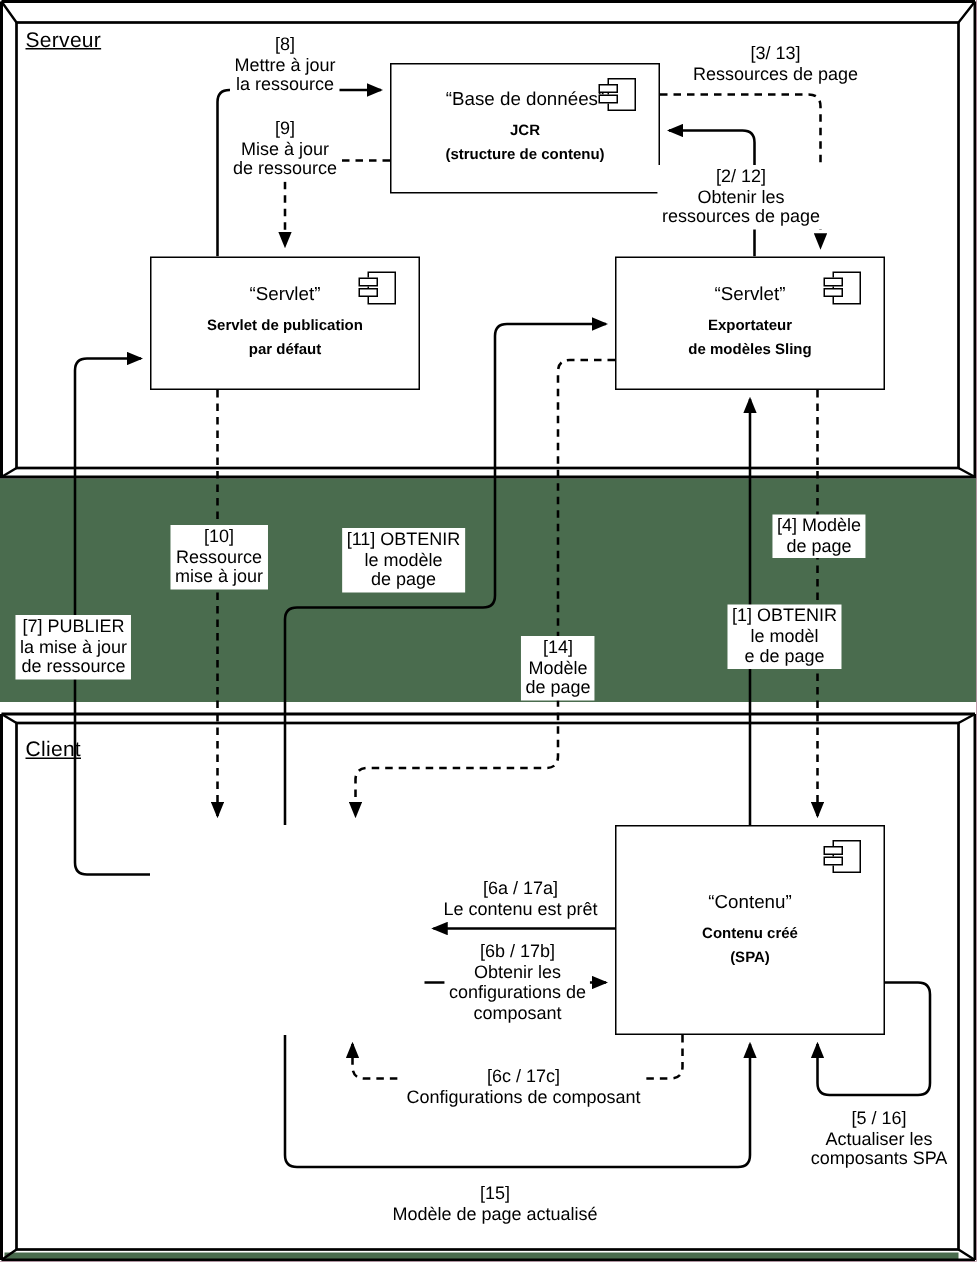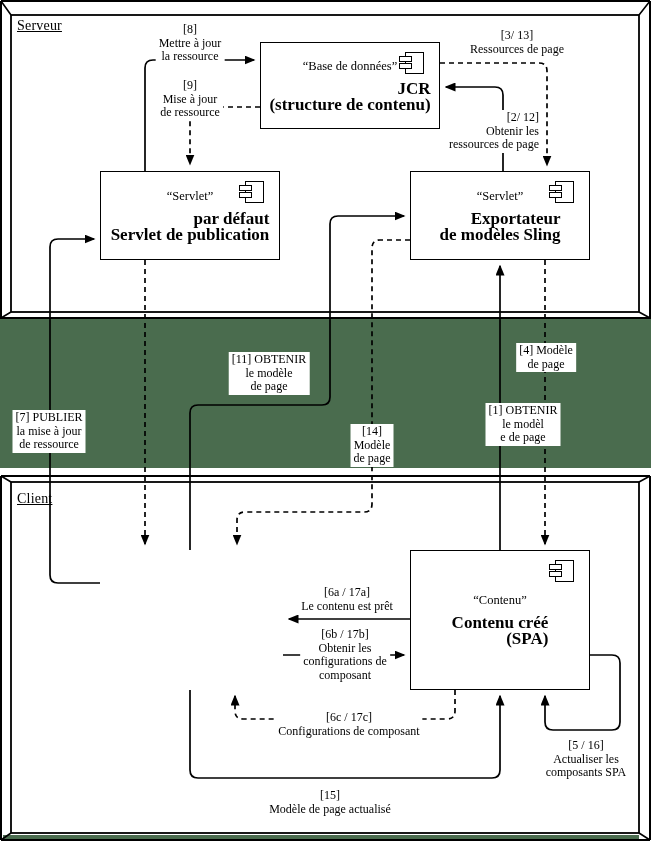--- a/index.html
+++ b/index.html
@@ -1,35 +1,35 @@
 <!DOCTYPE html>
 <html><head>
 <meta charset="utf-8">
 <style>
   html,body { margin:0; padding:0; background:#888; }
   .stage {
     position:relative; width:651px; height:841px; margin:0 auto;
     background:#ec4899; overflow:hidden;
-    font-family:Liberation Serif, serif;
+    font-family:Liberation Sans, sans-serif;
     -webkit-font-smoothing:antialiased;
   }
   .layer-svg { position:absolute; left:0; top:0; width:651px; height:841px; }
 
   .frame-label {
     position:absolute; font-size:14px; color:#000;
     text-decoration:underline; letter-spacing:0.2px;
   }
 
   .comp-box {
     position:absolute; background:#fff; border:1.6px solid #000;
     display:flex; flex-direction:column; align-items:center; justify-content:center;
     text-align:center; color:#000; box-sizing:border-box;
   }
   .comp-box .stereotype { font-size:12.5px; margin-bottom:7px; }
-  .comp-box .comp-name  { font-size:17px; font-weight:bold; line-height:16px;text-align:right; }
+  .comp-box .comp-name  { font-size:10px; font-weight:bold; line-height:16px; }
 
   .comp-icon {
     position:absolute; top:9px; right:15px; width:17px; height:20px;
     border:1.6px solid #000; background:#fff;
   }
   .comp-icon .tab {
     position:absolute; left:-7px; width:11px; height:4px;
     border:1.5px solid #000; background:#fff;
   }
   .comp-icon .tab1 { top:3px; }
@@ -106,22 +106,22 @@
     </div>
   </div>
 
   <div class="comp-box" style="left:100px; top:171px; width:180px; height:89px;">
     <div class="comp-icon">
         <span class="tab tab1"></span>
         <span class="tab tab2"></span>
       </div>
     <div class="stereotype">“Servlet”</div>
     <div class="comp-name">
+      <div>Servlet de publication</div>
       <div>par défaut</div>
-      <div>Servlet de publication</div>
     </div>
   </div>
 
   <div class="comp-box" style="left:410px; top:171px; width:180px; height:89px;">
     <div class="comp-icon">
         <span class="tab tab1"></span>
         <span class="tab tab2"></span>
       </div>
     <div class="stereotype">“Servlet”</div>
     <div class="comp-name">
@@ -150,24 +150,29 @@
   </div>
   <div class="msg" style="left:190px; top:78px;">
     <div>[9]</div>
     <div>Mise à jour</div>
     <div>de ressource</div>
   </div>
   <div class="msg" style="left:517px; top:28px;">
     <div>[3/ 13]</div>
     <div>Ressources de page</div>
   </div>
-  <div class="msg" style="left:494px; top:110px;text-align:right;">
+  <div class="msg" style="left:494px; top:110px;">
     <div>[2/ 12]</div>
     <div>Obtenir les</div>
     <div>ressources de page</div>
+  </div>
+  <div class="msg" style="left:146px; top:350px;">
+    <div>[10]</div>
+    <div>Ressource</div>
+    <div>mise à jour</div>
   </div>
   <div class="msg" style="left:269px; top:352px;">
     <div>[11] OBTENIR</div>
     <div>le modèle</div>
     <div>de page</div>
   </div>
   <div class="msg" style="left:49px; top:410px;">
     <div>[7] PUBLIER</div>
     <div>la mise à jour</div>
     <div>de ressource</div>

